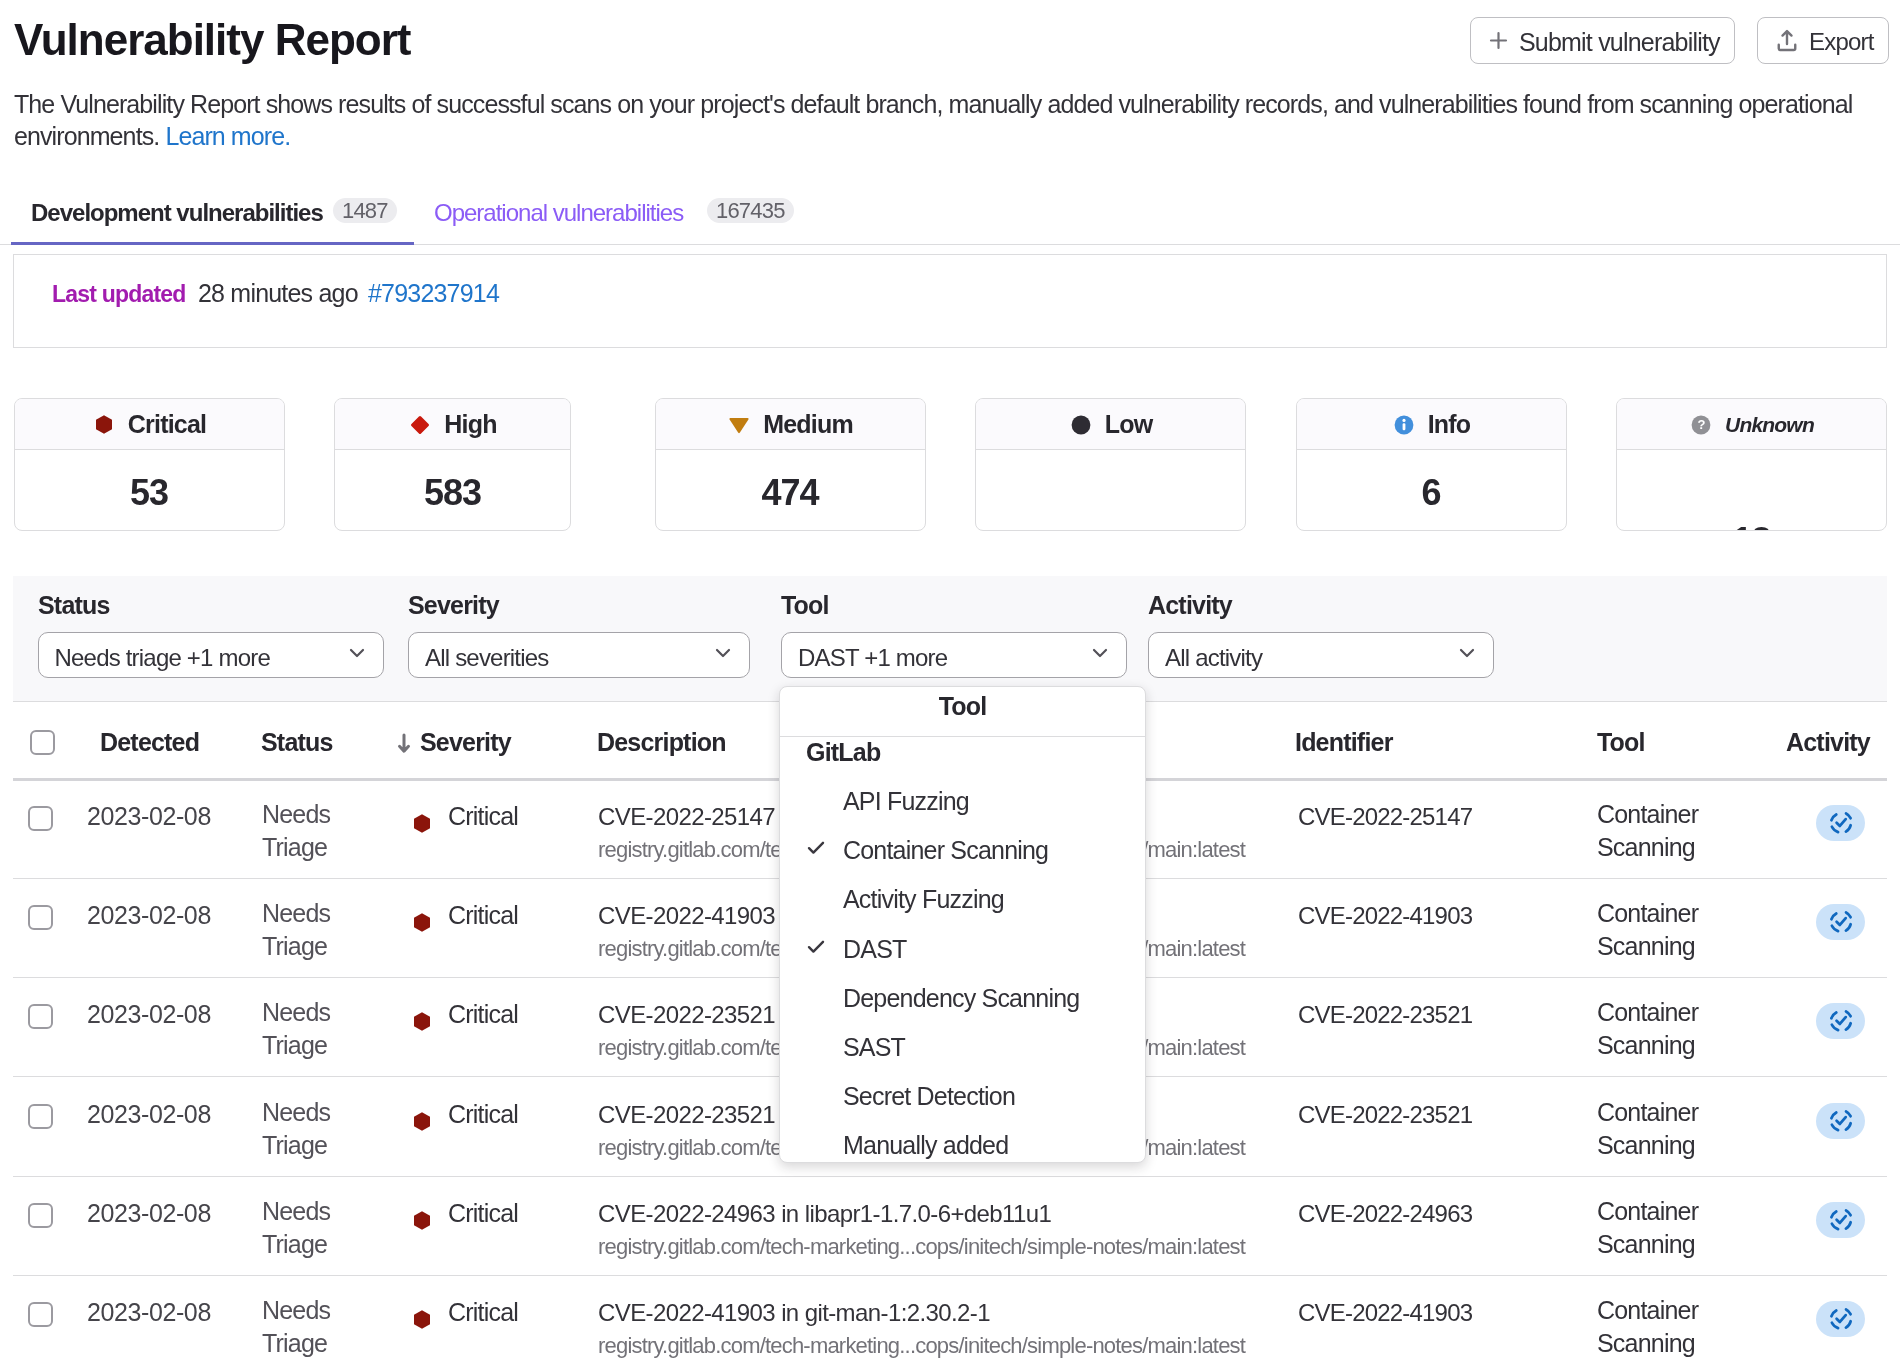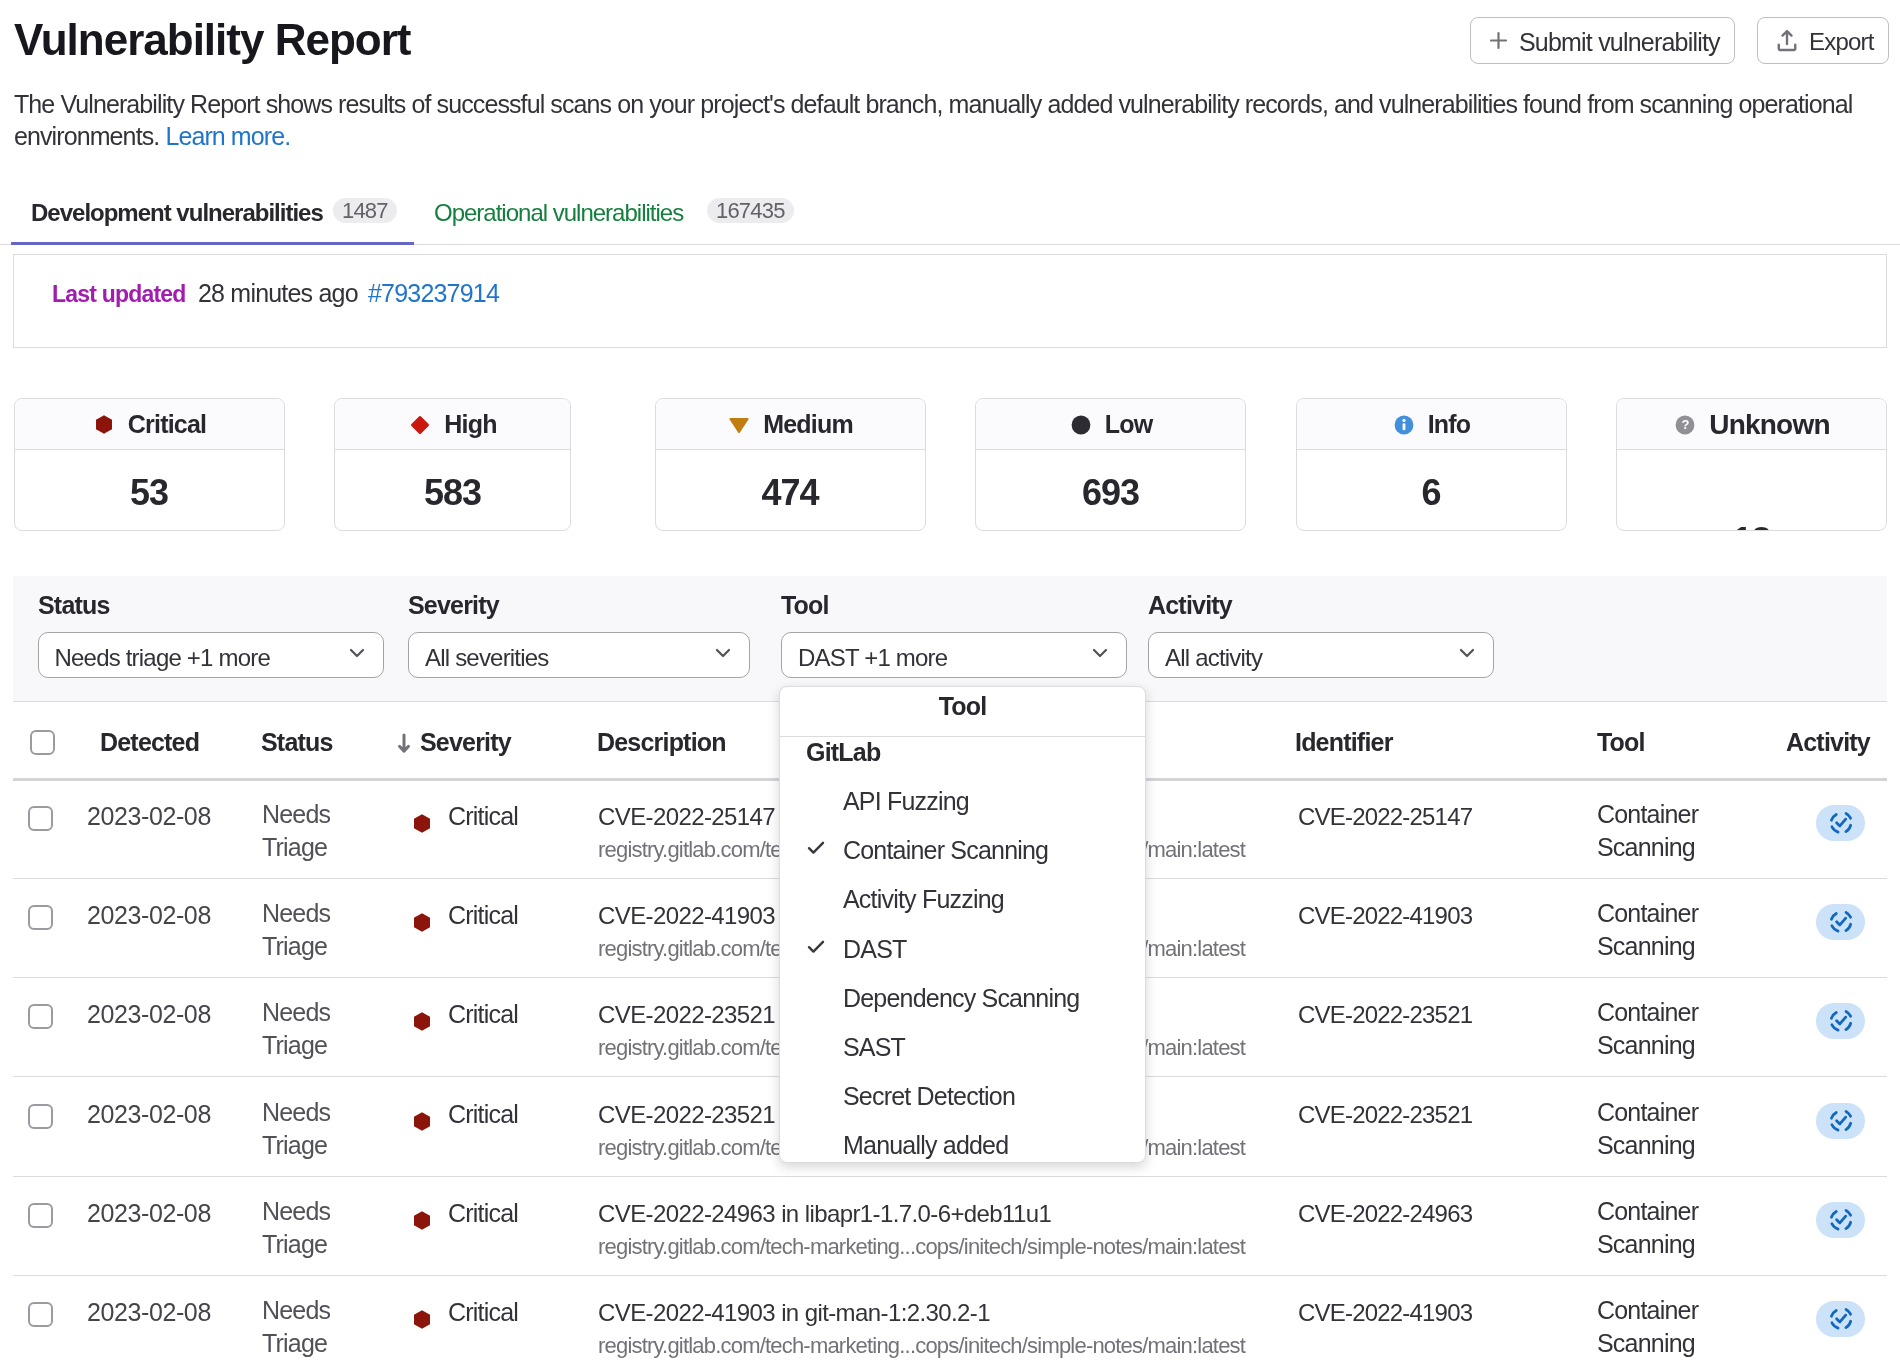--- a/index.html
+++ b/index.html
@@ -27,21 +27,21 @@
       <path d="M2.5 10.5v2.5a1 1 0 001 1h9a1 1 0 001-1v-2.5" stroke="#737278" stroke-width="1.6" stroke-linecap="round"></path>
     </svg>
   <div class="t" style="left:1809px;top:30px;font-size:24px;color:#333238;">Export</div>
 
   <div class="abs" style="left:14px;top:88px;width:1872px;font-size:25px;line-height:32px;letter-spacing:-0.9px;color:#333238;">The Vulnerability Report shows results of successful scans on your project's default branch, manually added vulnerability records, and vulnerabilities found from scanning operational environments. <a style="color:#1f75cb;text-decoration:none;">Learn more.</a></div>
 
   <div class="abs" style="left:0;top:244px;width:1900px;height:1px;background:#dcdcde;"></div>
   <div class="abs" style="left:11px;top:242px;width:403px;height:3px;background:#6666c4;"></div>
   <div class="t b" style="left:31px;top:201px;font-size:24px;color:#28272d;letter-spacing:-1px;">Development vulnerabilities</div>
   <div class="abs" style="left:333px;top:198px;height:25px;border-radius:13px;background:#ececef;padding:0 9px;font-size:22px;color:#626168;line-height:25px;">1487</div>
-  <div class="t" style="left:434px;top:201px;font-size:24px;color:#15803d;letter-spacing:-1px;">Operational vulnerabilities</div>
+  <div class="t" style="left:434px;top:201px;font-size:24px;color:#8b5cf6;letter-spacing:-1px;">Operational vulnerabilities</div>
   <div class="abs" style="left:707px;top:198px;height:25px;border-radius:13px;background:#ececef;padding:0 9px;font-size:22px;color:#626168;line-height:25px;">167435</div>
 
   <div class="abs" style="left:13px;top:254px;width:1874px;height:94px;border:1px solid #dcdcde;background:#fff;"></div>
   <div class="t b" style="left:52px;top:283px;font-size:23px;color:#a21caf;">Last updated</div>
   <div class="t" style="left:198px;top:281px;font-size:25px;color:#333238;">28 minutes ago</div>
   <div class="t" style="left:368px;top:281px;font-size:25px;color:#1f75cb;">#793237914</div>
 
   <div id="cards">
       <div class="abs" style="left:13.5px;top:398px;width:271px;height:133px;border:1px solid #dcdcde;border-radius:8px;background:#fff;overflow:hidden;">
         <div class="abs" style="left:0;top:0;width:100%;height:51px;background:#fbfafd;border-bottom:1px solid #dcdcde;"></div>
@@ -74,42 +74,41 @@
         <div class="abs b" style="left:0;top:73px;width:100%;text-align:center;font-size:36px;color:#28272d;letter-spacing:-1px;">474</div>
       </div>
       <div class="abs" style="left:975px;top:398px;width:271px;height:133px;border:1px solid #dcdcde;border-radius:8px;background:#fff;overflow:hidden;">
         <div class="abs" style="left:0;top:0;width:100%;height:51px;background:#fbfafd;border-bottom:1px solid #dcdcde;"></div>
         <div class="abs" style="left:0;top:13px;width:100%;display:flex;justify-content:center;align-items:center;gap:12px;">
           <svg width="24" height="24" viewBox="0 0 24 24">
             <circle cx="12" cy="12" r="9.4" fill="#2e2c33"></circle>
           </svg>
           <span class="b" style="font-size:25px;color:#28272d;line-height:25px;">Low</span>
         </div>
-        <div class="abs b" style="left:0;top:73px;width:100%;text-align:center;font-size:36px;color:#28272d;letter-spacing:-1px;">693</div>
       </div>
       <div class="abs" style="left:1295.5px;top:398px;width:271px;height:133px;border:1px solid #dcdcde;border-radius:8px;background:#fff;overflow:hidden;">
         <div class="abs" style="left:0;top:0;width:100%;height:51px;background:#fbfafd;border-bottom:1px solid #dcdcde;"></div>
         <div class="abs" style="left:0;top:13px;width:100%;display:flex;justify-content:center;align-items:center;gap:12px;">
           <svg width="24" height="24" viewBox="0 0 24 24">
             <circle cx="12" cy="12" r="9.4" fill="#428fdc"></circle>
             <rect x="10.6" y="10.2" width="2.8" height="7" rx="1.2" fill="#fff"></rect>
             <circle cx="12" cy="7.4" r="1.6" fill="#fff"></circle>
           </svg>
           <span class="b" style="font-size:25px;color:#28272d;line-height:25px;">Info</span>
         </div>
         <div class="abs b" style="left:0;top:73px;width:100%;text-align:center;font-size:36px;color:#28272d;letter-spacing:-1px;">6</div>
       </div>
       <div class="abs" style="left:1616px;top:398px;width:271px;height:133px;border:1px solid #dcdcde;border-radius:8px;background:#fff;overflow:hidden;">
         <div class="abs" style="left:0;top:0;width:100%;height:51px;background:#fbfafd;border-bottom:1px solid #dcdcde;"></div>
         <div class="abs" style="left:0;top:13px;width:100%;display:flex;justify-content:center;align-items:center;gap:12px;">
           <svg width="24" height="24" viewBox="0 0 24 24">
             <circle cx="12" cy="12" r="9.4" fill="#909095"></circle>
             <text x="12" y="16.4" text-anchor="middle" font-family="Liberation Sans" font-size="13" font-weight="bold" fill="#fff">?</text>
           </svg>
-          <span class="b" style="font-size:28px;color:#28272d;line-height:25px;">Unknown</span>
+          <span class="b" style="font-size:21px;color:#28272d;line-height:25px;font-style:italic;">Unknown</span>
         </div>
         <div class="abs b" style="left:0;top:73px;width:100%;text-align:center;font-size:36px;color:#28272d;letter-spacing:-1px;margin-top:48px;">18</div>
       </div>
     </div>
 
   <div class="abs" style="left:13px;top:576px;width:1874px;height:126px;background:#f8f8fa;border-bottom:1px solid #dcdcde;"></div>
   <div class="t b" style="left:38px;top:593px;font-size:25px;color:#28272d;">Status</div>
   <div class="t b" style="left:408px;top:593px;font-size:25px;color:#28272d;">Severity</div>
   <div class="t b" style="left:781px;top:593px;font-size:25px;color:#28272d;">Tool</div>
   <div class="t b" style="left:1148px;top:593px;font-size:25px;color:#28272d;">Activity</div>

